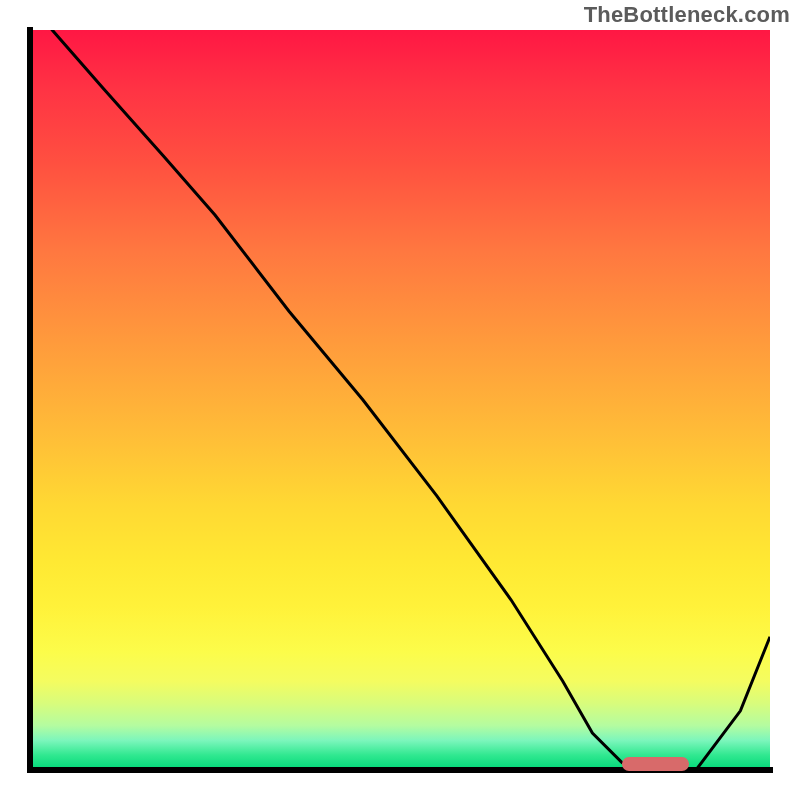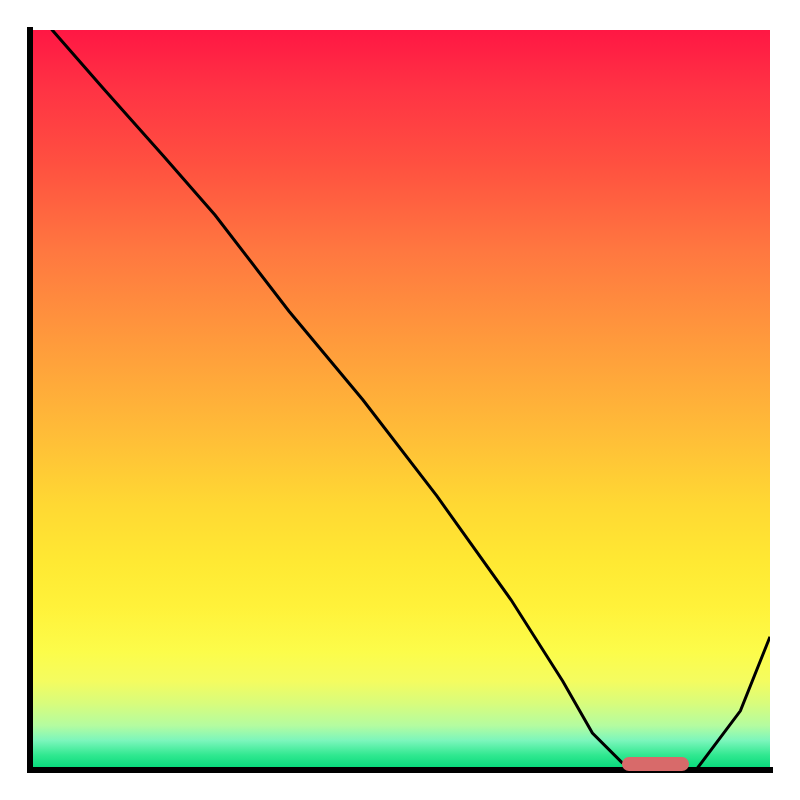--- a/index.html
+++ b/index.html
@@ -77,20 +77,21 @@
     height: 14px;
     border-radius: 7px;
     background: #d86a6a;
   }
 </style>
 </head>
 <body>
 
 <div class="container">
 
+  <div class="watermark">TheBottleneck.com</div>
 
   <div class="plot-area"></div>
 
   <div class="axis-left"></div>
 
   <div class="axis-bottom"></div>
 
   <svg class="curve" viewBox="0 0 740 740" preserveAspectRatio="none">
     <path id="curve-path" d="M0.0 -29.6 L22.2 0.0 L74.0 59.2 L133.2 125.8 L185.0 185.0 L259.0 281.2 L333.0 370.0 L407.0 466.2 L481.0 569.8 L532.8 651.2 L562.4 703.0 L592.0 732.6 L621.6 740.0 L666.0 740.0 L710.4 680.8 L740.0 606.8 " fill="none" stroke="#000000" stroke-width="3"></path>
   </svg>

